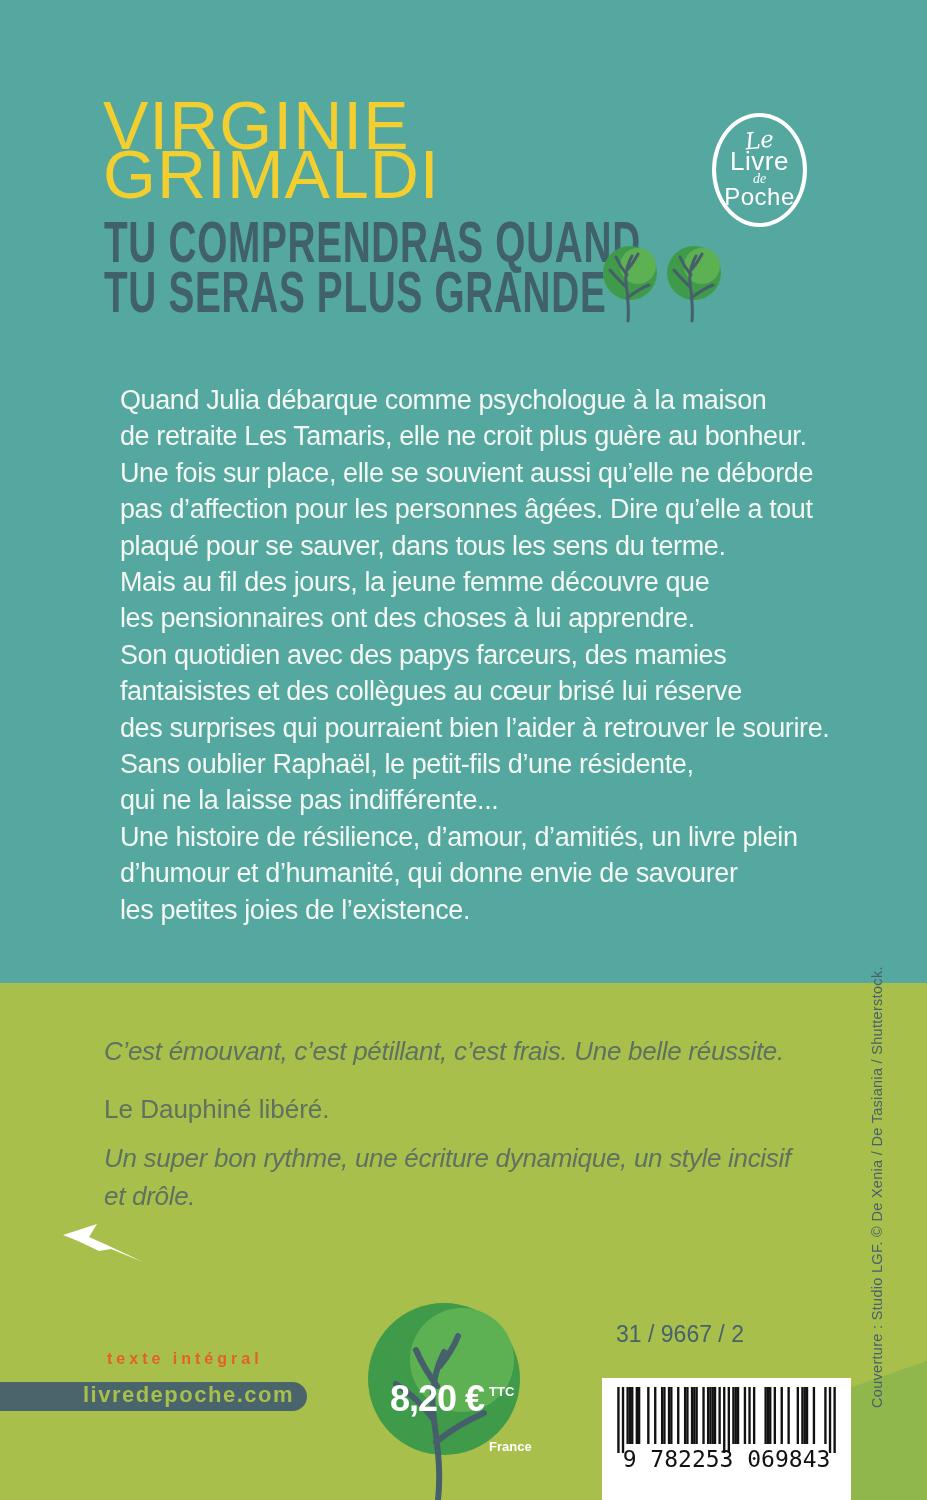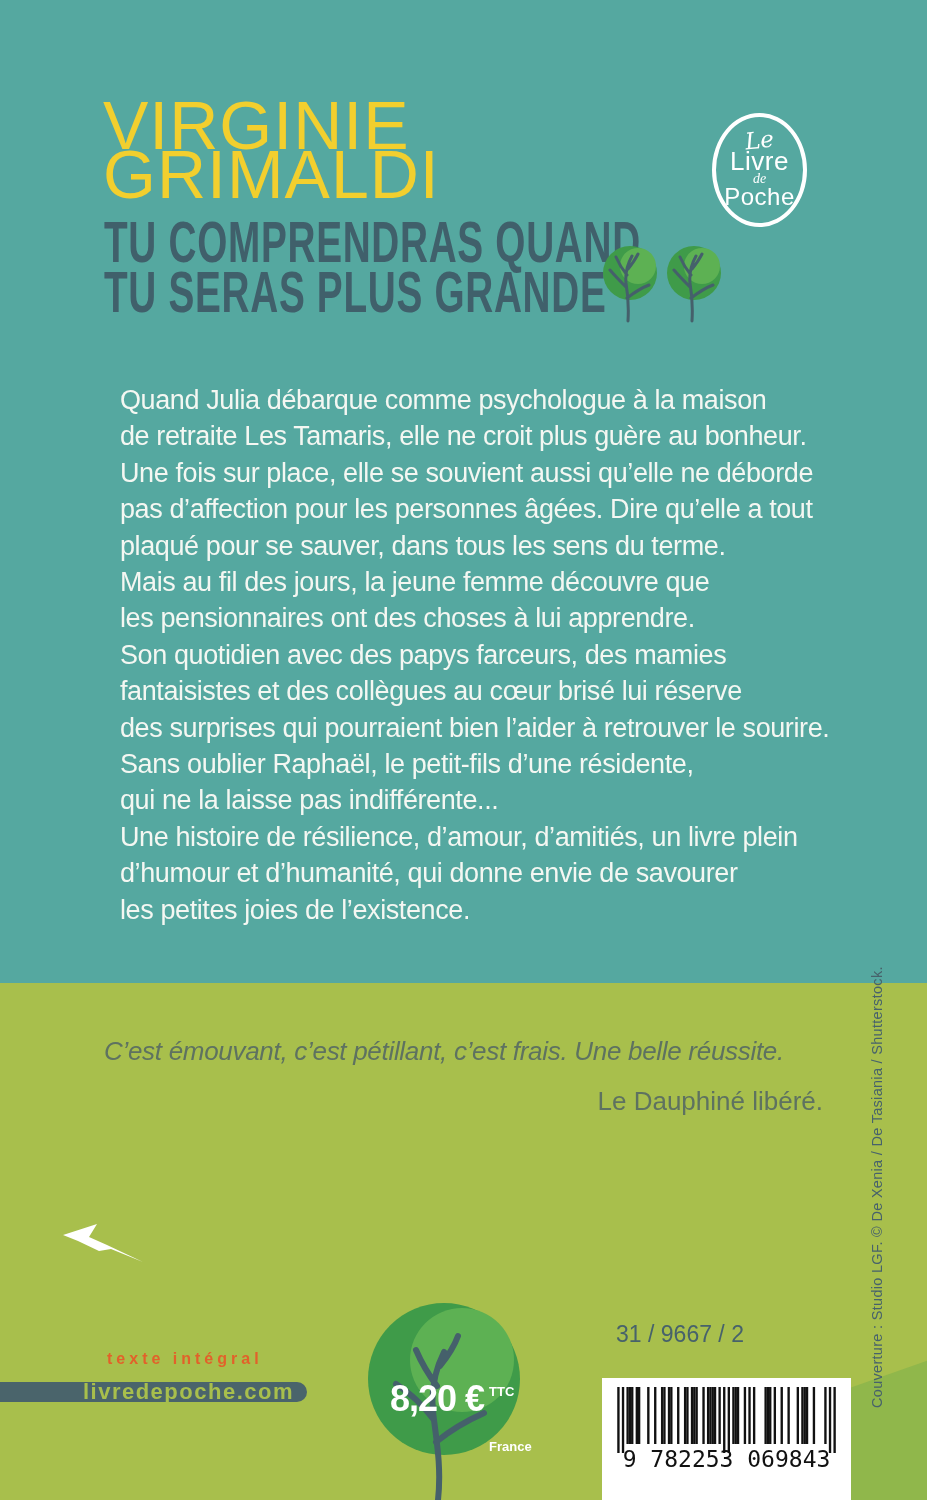--- a/index.html
+++ b/index.html
@@ -22,29 +22,29 @@
   .logo .le{font-family:"DejaVu Serif",serif;font-style:italic;font-size:23px;line-height:18px;transform:rotate(-6deg);}
   .logo .livre{font-size:26px;line-height:24px;letter-spacing:0.5px;}
   .logo .de{font-family:Liberation Serif, serif;font-style:italic;font-size:14px;line-height:11px;}
   .logo .poche{font-size:24px;line-height:26px;letter-spacing:0.5px;}
   
   .synopsis{position:absolute;left:120px;top:382px;font-size:27px;line-height:36.4px;letter-spacing:-0.4px;
     color:var(--body_text,#f4f7f2);white-space:pre;}
   
   .quote{position:absolute;left:104px;width:719px;color:var(--quote_text,#5e7260);}
   .quote .qtext{font-style:italic;font-size:26px;line-height:38px;letter-spacing:-0.3px;white-space:pre;}
-  .quote .qsource{text-align:right;font-size:26px;margin-top:16px;}
+  .quote .qsource{text-align:left;font-size:26px;margin-top:24px;}
   .q1{top:1032px;} .q2{top:1139px;}
   
   .gull{position:absolute;left:63px;top:1224px;}
   
   .texte-integral{position:absolute;left:107px;top:1350px;color:var(--orange,#e2612a);
     font-weight:bold;font-size:16px;letter-spacing:4px;}
-  .pill{position:absolute;left:0;top:1382px;width:307px;height:20px;background:var(--pill_bg,#4a646b);
-    border-radius:0 15px 15px 0;display:flex;align-items:center;justify-content:flex-end;padding-right:13px;box-sizing:border-box;}
+  .pill{position:absolute;left:0;top:1382px;width:307px;height:29px;background:var(--pill_bg,#4a646b);
+    border-radius:0 15px 15px 0;display:flex;justify-content:flex-end;padding-right:13px;box-sizing:border-box;}
   .pill span{color:var(--green_bg,#a8bf4c);font-weight:bold;font-size:22px;letter-spacing:1.5px;}
   
   .big-tree{position:absolute;left:368px;top:1300px;}
   .price-group{position:absolute;left:390px;top:1381px;display:flex;align-items:flex-start;color:#fff;}
   .price{font-weight:bold;font-size:36px;line-height:36px;letter-spacing:-1px;}
   .price-notes{display:flex;flex-direction:column;margin-left:5px;margin-top:4px;font-weight:bold;font-size:13px;line-height:13px;gap:42px;}
   
   .codes{position:absolute;left:520px;top:1321px;width:320px;text-align:center;color:var(--slate,#47626b);
     font-size:23px;line-height:26px;}
   
@@ -107,20 +107,22 @@
 Une histoire de résilience, d’amour, d’amitiés, un livre plein
 d’humour et d’humanité, qui donne envie de savourer
 les petites joies de l’existence.</div>
 
   <div class="quote q1">
     <div class="qtext">C’est émouvant, c’est pétillant, c’est frais. Une belle réussite.</div>
     <div class="qsource">Le Dauphiné libéré.</div>
   </div>
 
   <div class="quote q2">
+    <div class="qtext">Un super bon rythme, une écriture dynamique, un style incisif
+et drôle.</div>
   </div>
 
   <svg class="gull" width="82" height="40" viewBox="0 0 82 40">
     <polygon points="0,11 34,0 26,13 44,21 80,38 48,25 36,27 15,17" fill="#ffffff"></polygon>
   </svg>
 
   <div class="texte-integral">texte intégral</div>
 
   <div class="pill">
     <span>livredepoche.com</span>

